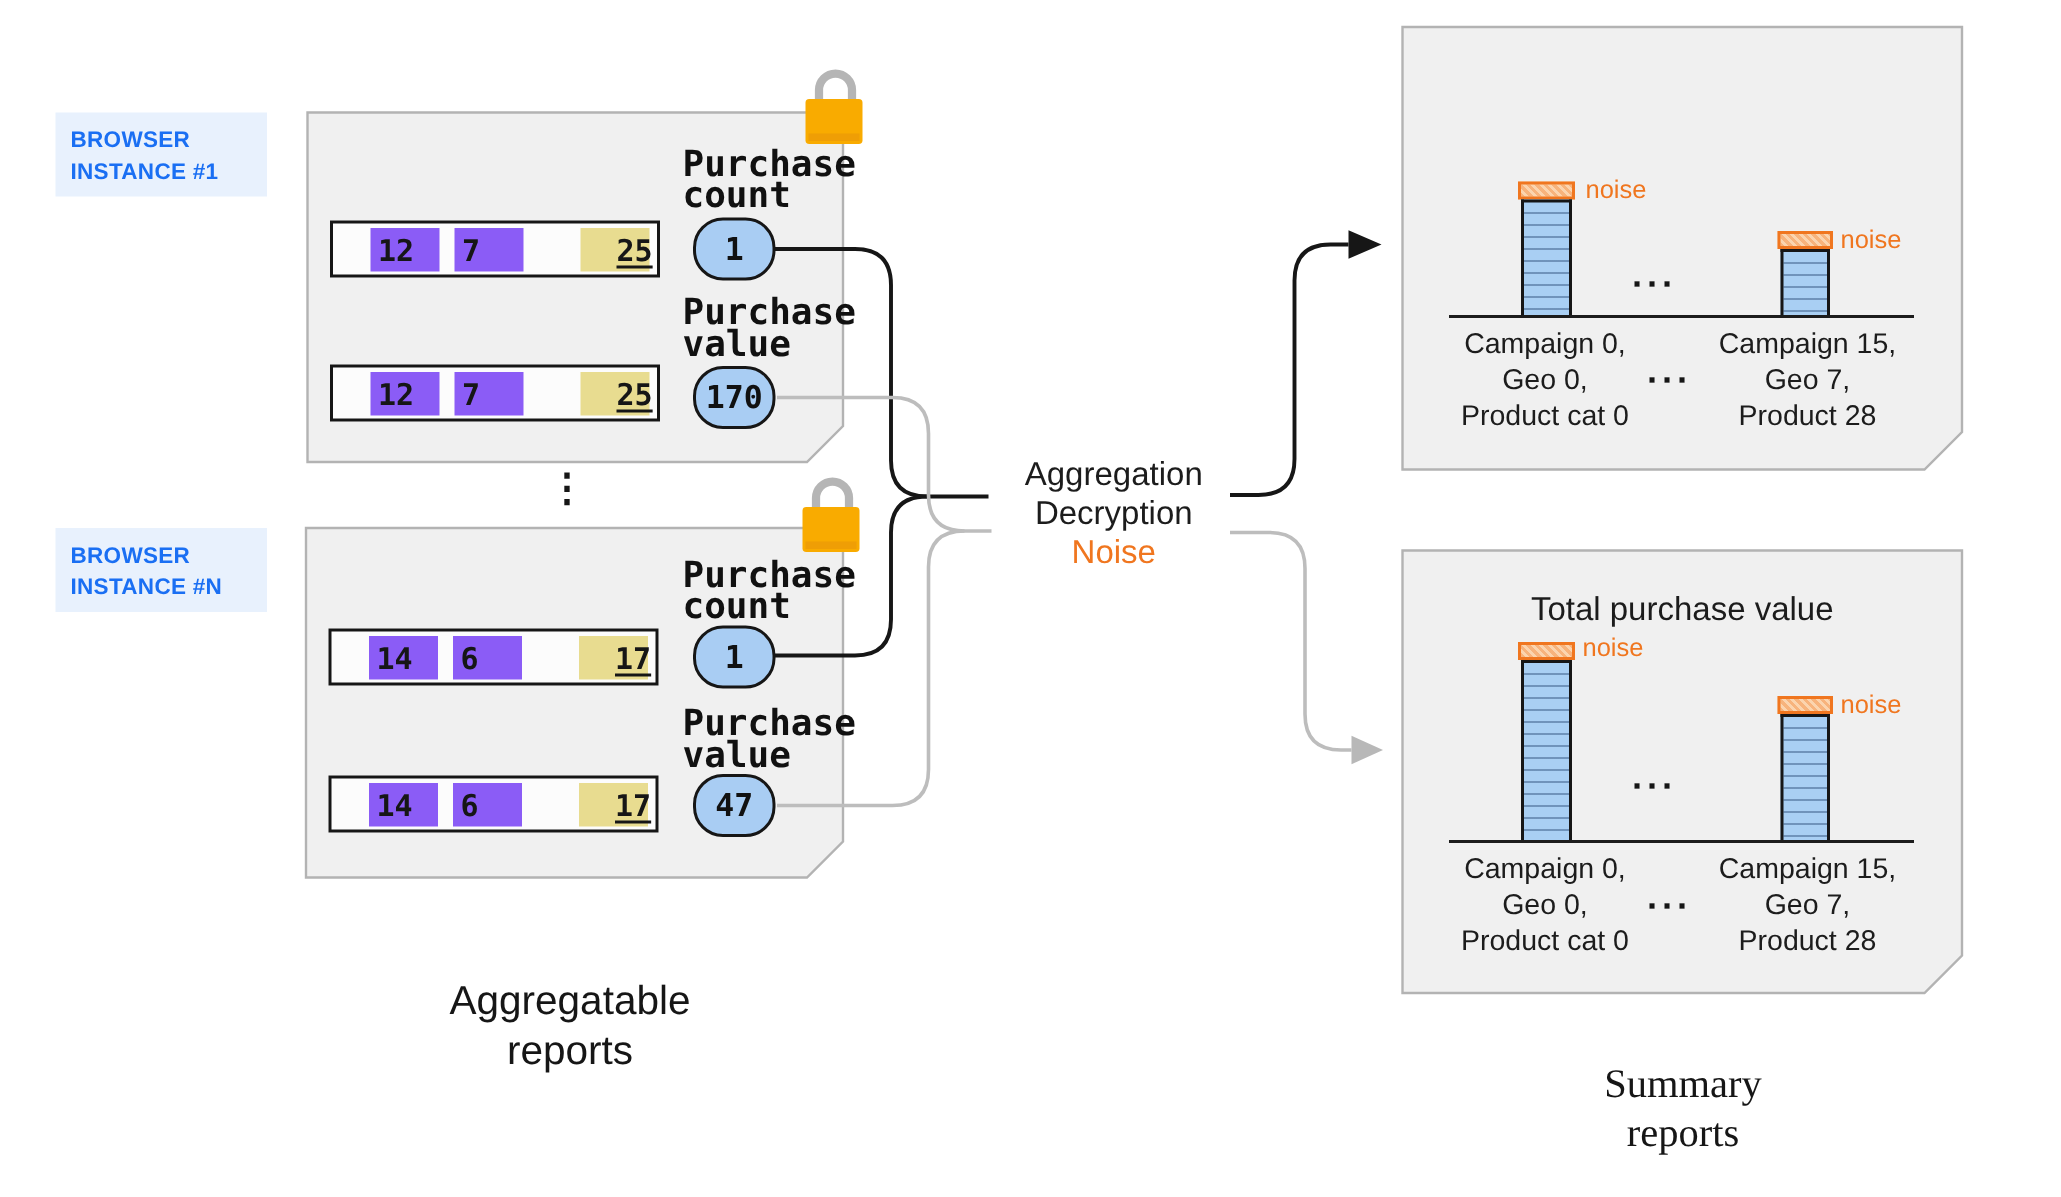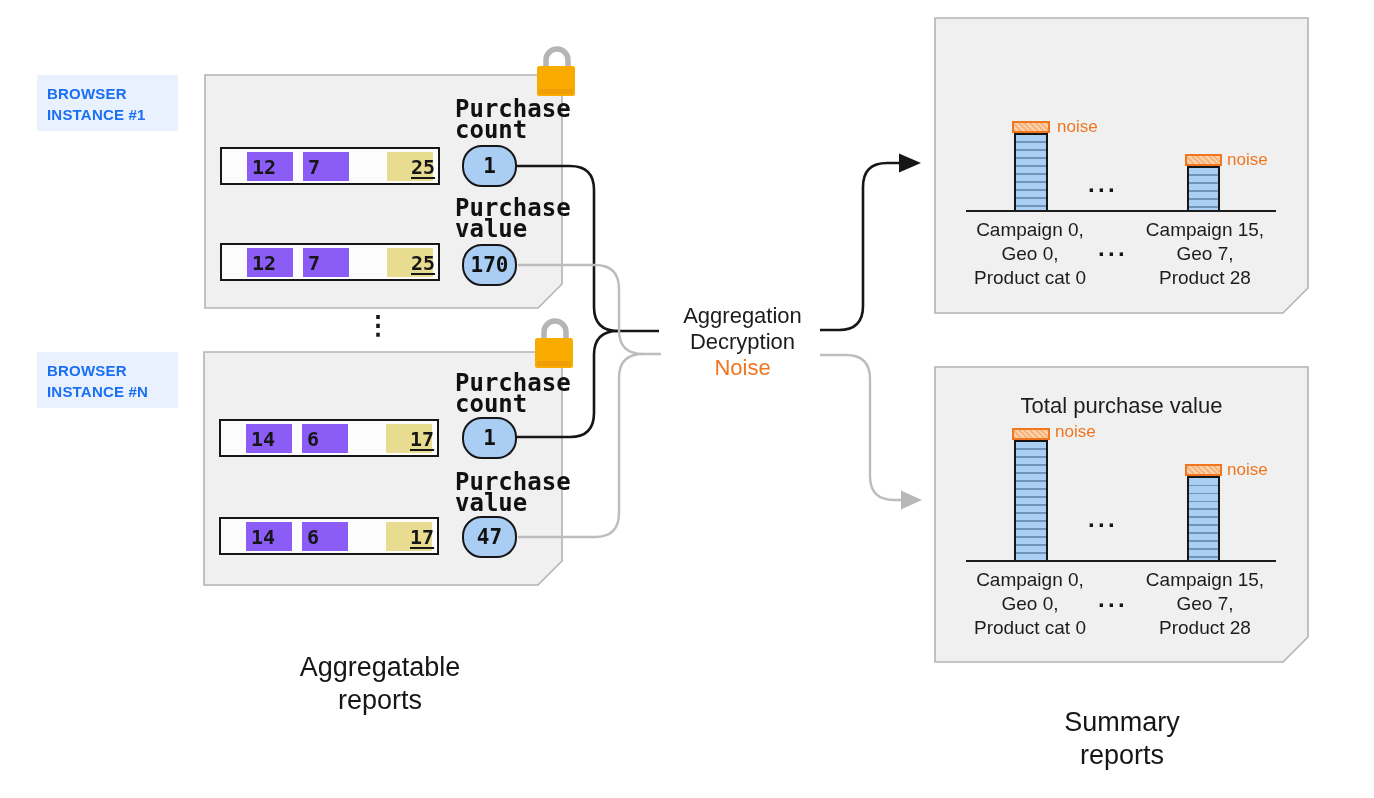--- a/index.html
+++ b/index.html
@@ -186,16 +186,16 @@
 Geo 0,
 Product cat 0</div>
     <div class="xlabel" style="left:195px;top:201px;">Campaign 15,
 Geo 7,
 Product 28</div>
     <div class="mid-dots" style="left:158px;top:224px;">···</div>
   </div>
 
   <div class="caption" style="left:230px;top:636px;margin-top:15px;">Aggregatable
 reports</div>
-  <div class="caption" style="left:972px;top:706px;">Summary
+  <div class="caption" style="left:972px;top:706px;font-family:Liberation Serif, serif;">Summary
 reports</div>
 
 </div>
 
 </body></html>

